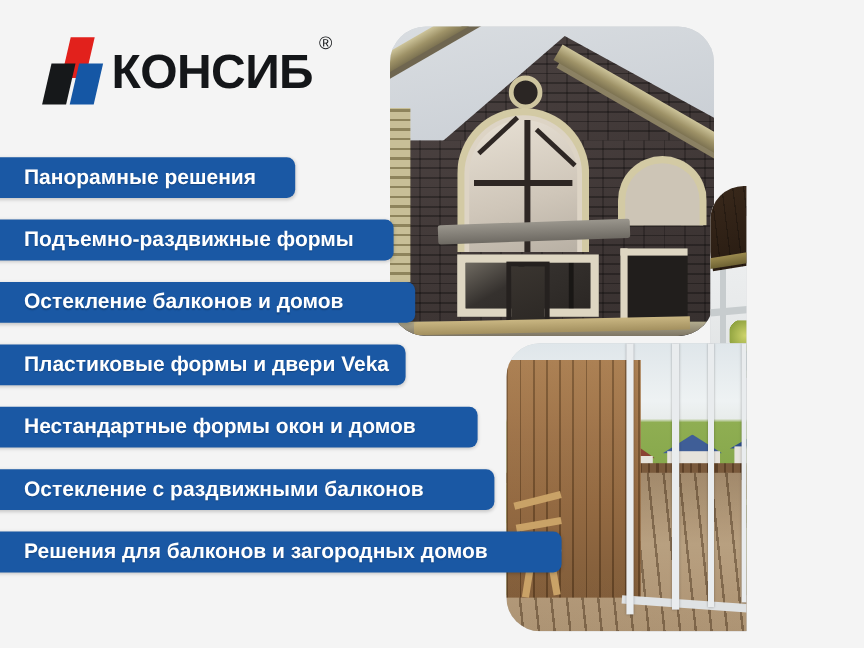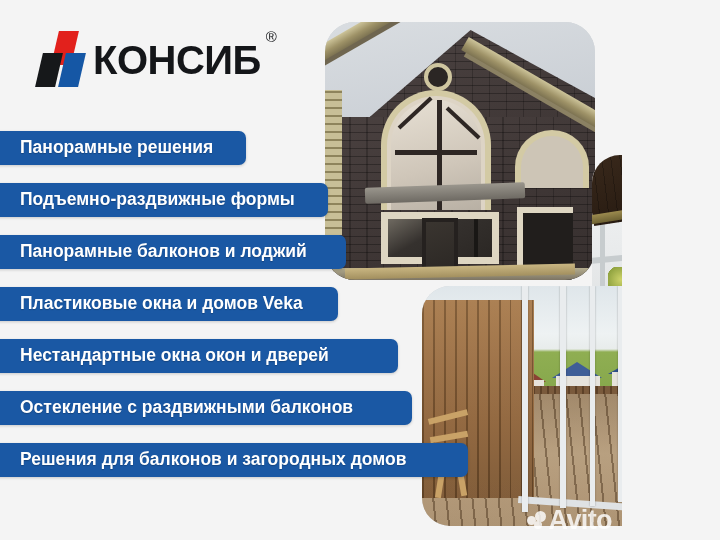--- a/index.html
+++ b/index.html
@@ -470,37 +470,29 @@
     </div>
   </div>
 
   <div class="bar" id="bar-0" style="top: 131px; width: 268px; background: rgb(26, 88, 164);">
     <span style="color: rgb(255, 255, 255); text-align: center;">Панорамные решения</span>
   </div>
   <div class="bar" id="bar-1" style="top: 183px; width: 350px; background: rgb(26, 88, 164);">
     <span style="color: rgb(255, 255, 255);">Подъемно-раздвижные формы</span>
   </div>
   <div class="bar" id="bar-2" style="top: 235px; width: 368px; background: rgb(26, 88, 164);">
-    <span style="color: rgb(255, 255, 255);">Панорамные балконов и лоджий</span>
+    <span style="color: rgb(255, 255, 255);">Остекление балконов и домов</span>
   </div>
   <div class="bar" id="bar-3" style="top: 287px; width: 360px; background: rgb(26, 88, 164);">
-    <span style="color: rgb(255, 255, 255);">Пластиковые окна и домов Veka</span>
+    <span style="color: rgb(255, 255, 255);">Пластиковые формы и двери Veka</span>
   </div>
   <div class="bar" id="bar-4" style="top: 339px; width: 420px; background: rgb(26, 88, 164);">
-    <span style="color: rgb(255, 255, 255);">Нестандартные окна окон и дверей</span>
+    <span style="color: rgb(255, 255, 255);">Нестандартные формы окон и домов</span>
   </div>
   <div class="bar" id="bar-5" style="top: 391px; width: 434px; background: rgb(26, 88, 164);">
     <span style="color: rgb(255, 255, 255);">Остекление с раздвижными балконов</span>
   </div>
   <div class="bar" id="bar-6" style="top: 443px; width: 490px; background: rgb(26, 88, 164);">
     <span style="color: rgb(255, 255, 255);">Решения для балконов и загородных домов</span>
   </div>
 
-  <div id="avito">
-    <div id="avito-dots">
-      <div class="adot" id="adot1"></div>
-      <div class="adot" id="adot2"></div>
-      <div class="adot" id="adot3"></div>
-    </div>
-    <div id="avito-word">Avito</div>
-  </div>
 
 </div>
 
 </body></html>

